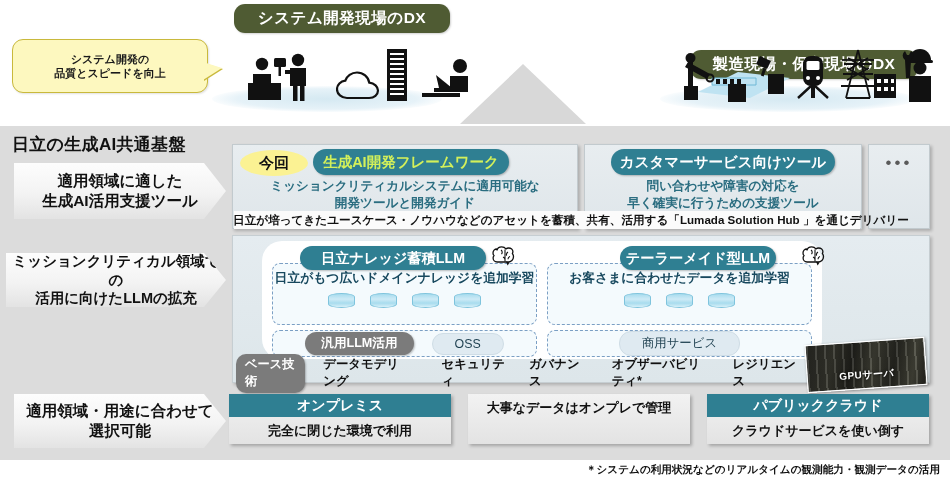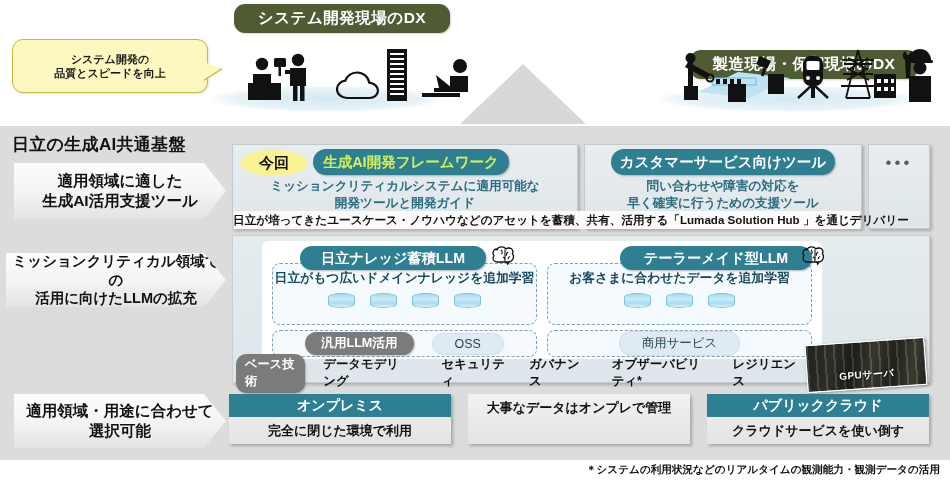--- a/index.html
+++ b/index.html
@@ -151,21 +151,21 @@
 
   
   .llm-wrap {
     position: absolute; left: 232px; top: 235px; width: 698px; height: 148px;
     background: linear-gradient(180deg,#e5ecf0 0%, #dde6ea 100%);
     border: 1px solid #c6ced2;
     box-shadow: 2px 2px 3px rgba(0,0,0,.2);
   }
   .llm-inner {
     position: absolute; left: 262px; top: 241px; width: 560px; height: 118px;
-    background: #ffffff; border-radius: 6px;
+    background: #ffffff; border-radius: 20px;
     display: flex; gap: 10px; padding: 22px 10px 8px 10px;
   }
   .llm-col { flex: 1; position: relative; }
   .llm-dashed {
     border: 1.6px dashed #7b9fc4;
     border-radius: 8px;
     height: 62px;
     background: #f4fafd;
     display: flex; flex-direction: column; align-items: center;
     padding-top: 6px;
@@ -196,21 +196,21 @@
   }
 
   .llm-title {
     position: absolute;
     background: #2f7f92; border-radius: 13px;
     color: #fff; font-weight: bold; font-size: 14.2px;
     display: flex; align-items: center; justify-content: center;
     box-shadow: 1px 1px 2px rgba(0,0,0,.25);
   }
   #llm-t1 { left: 300px; top: 246px; width: 186px; height: 24px; }
-  #llm-t2 { left: 620px; top: 246px; width: 192px; height: 24px; }
+  #llm-t2 { left: 620px; top: 246px; width: 156px; height: 24px; }
 
   .brain { position: absolute; width: 26px; height: 22px; }
   #brain-1 { left: 492px; top: 245px; }
   #brain-2 { left: 802px; top: 245px; }
 
   
   .base-row { position: absolute; left: 236px; top: 363px; width: 560px; height: 20px;
               display: flex; align-items: center; gap: 0; }
   .chip-base {
     background: #7b7b7b; color: #fff; border-radius: 10px;

